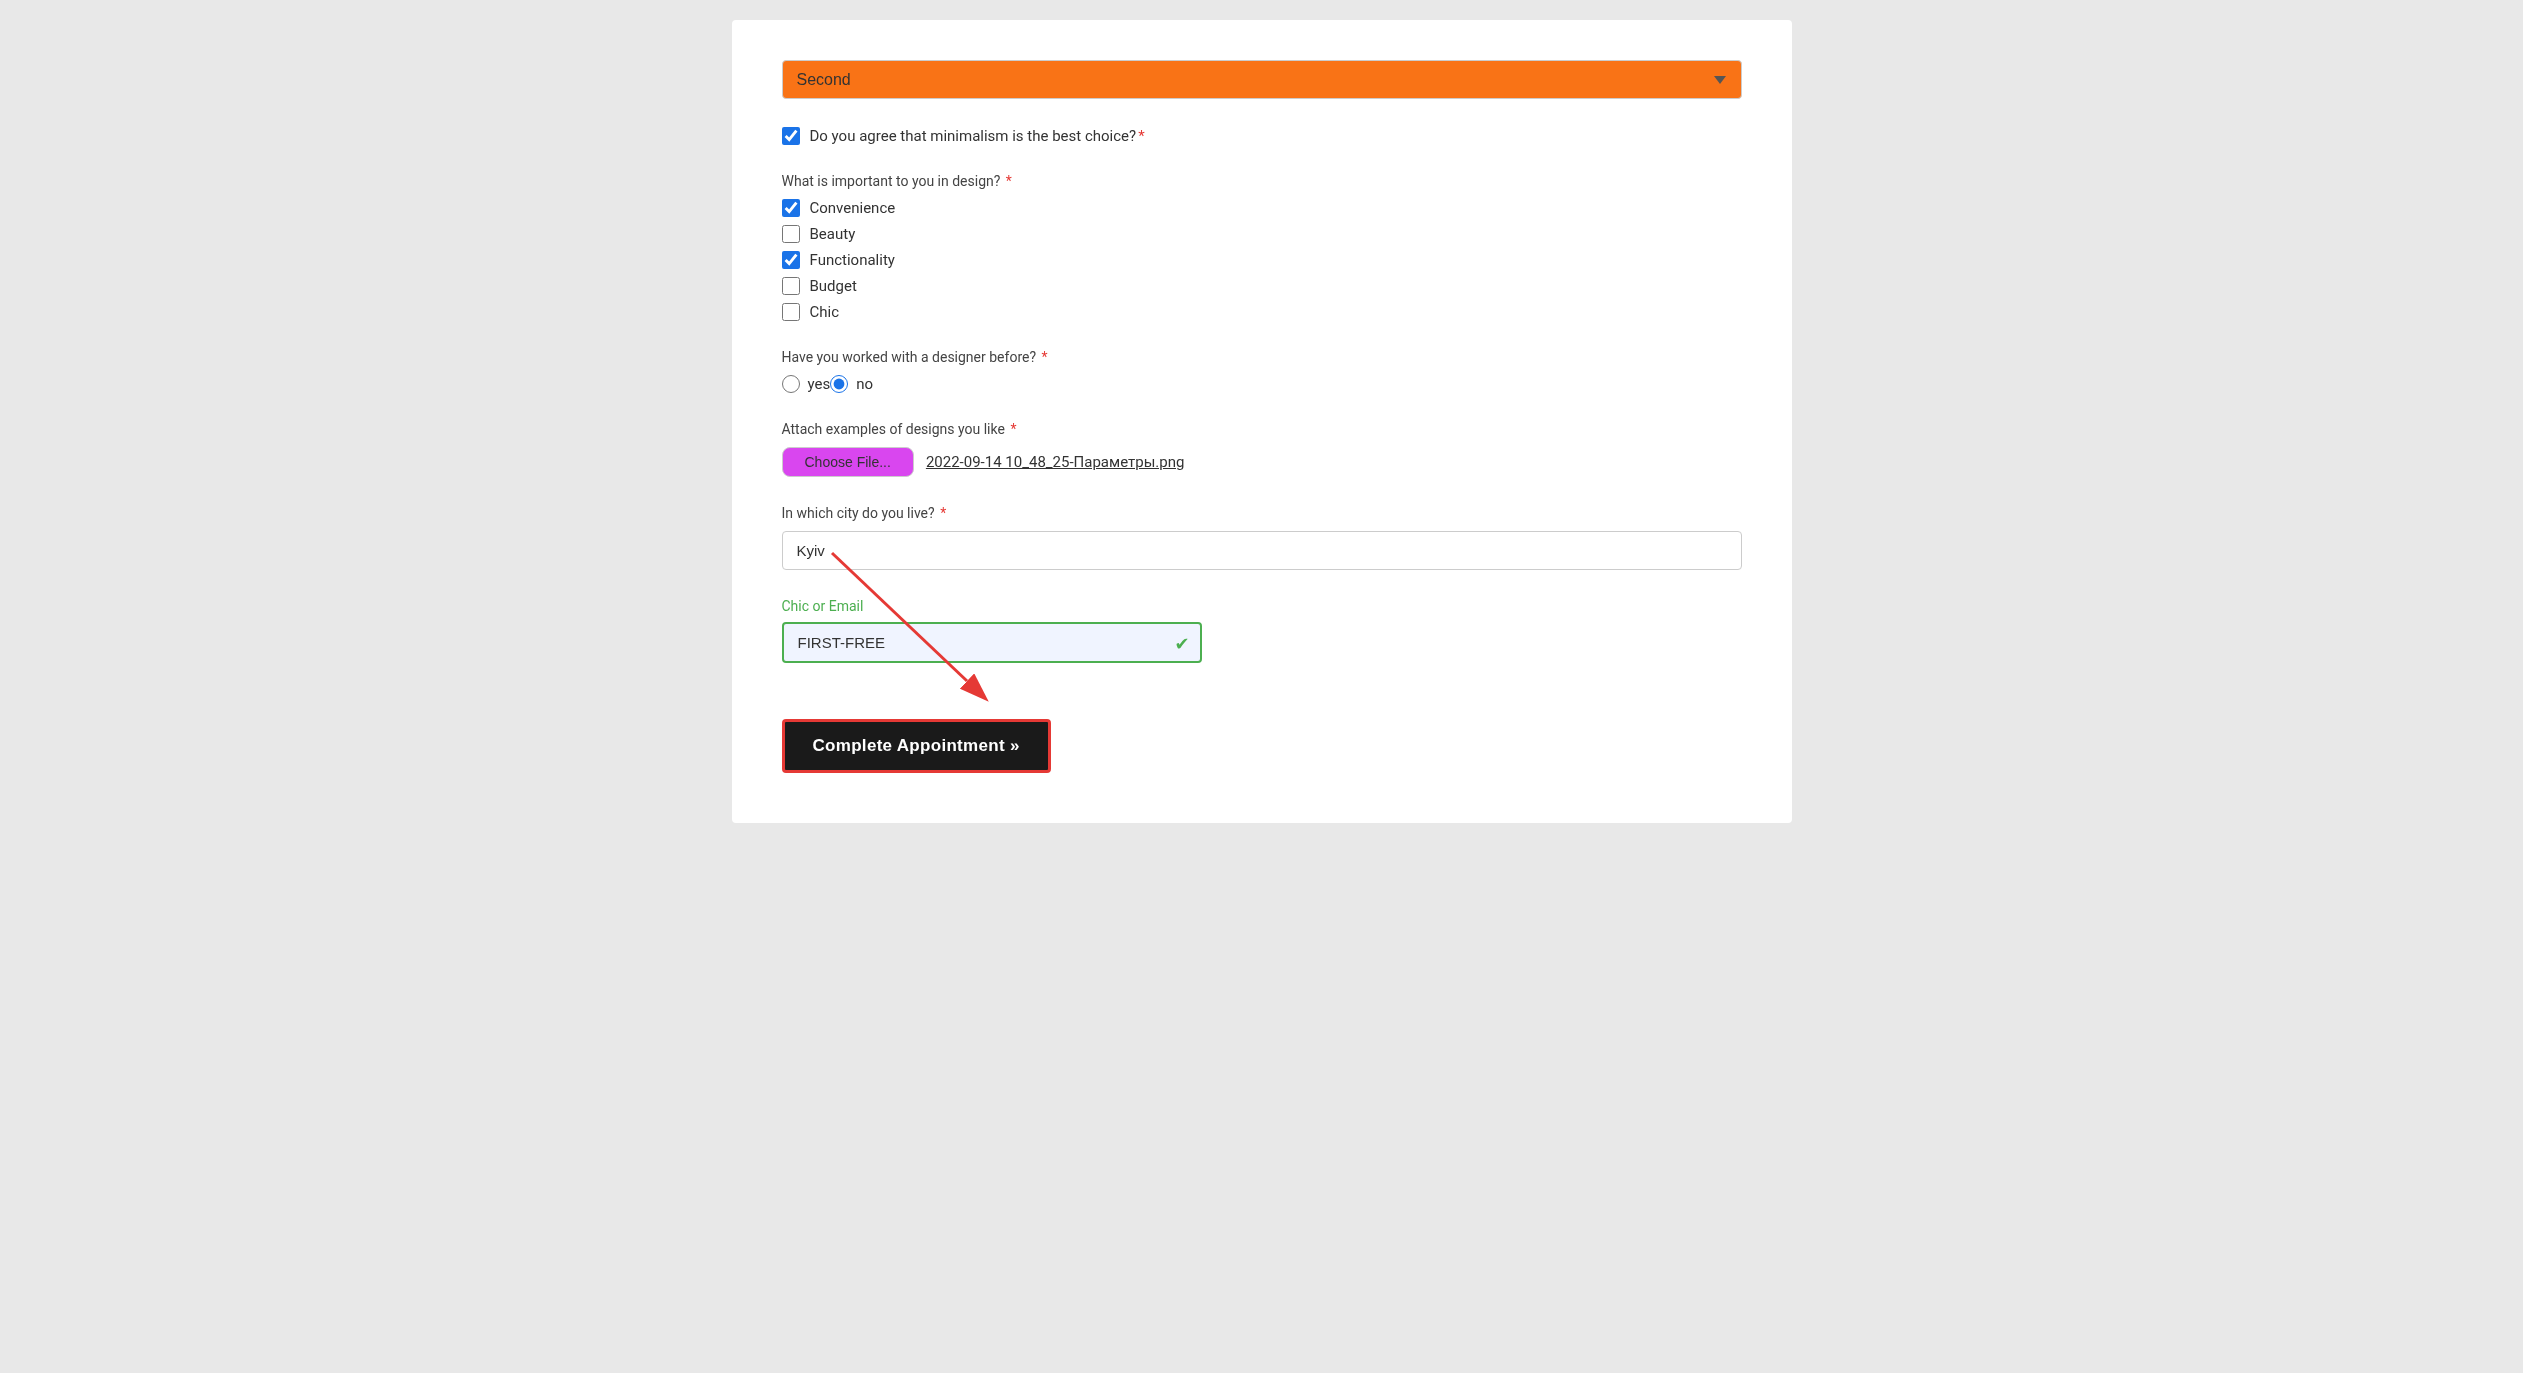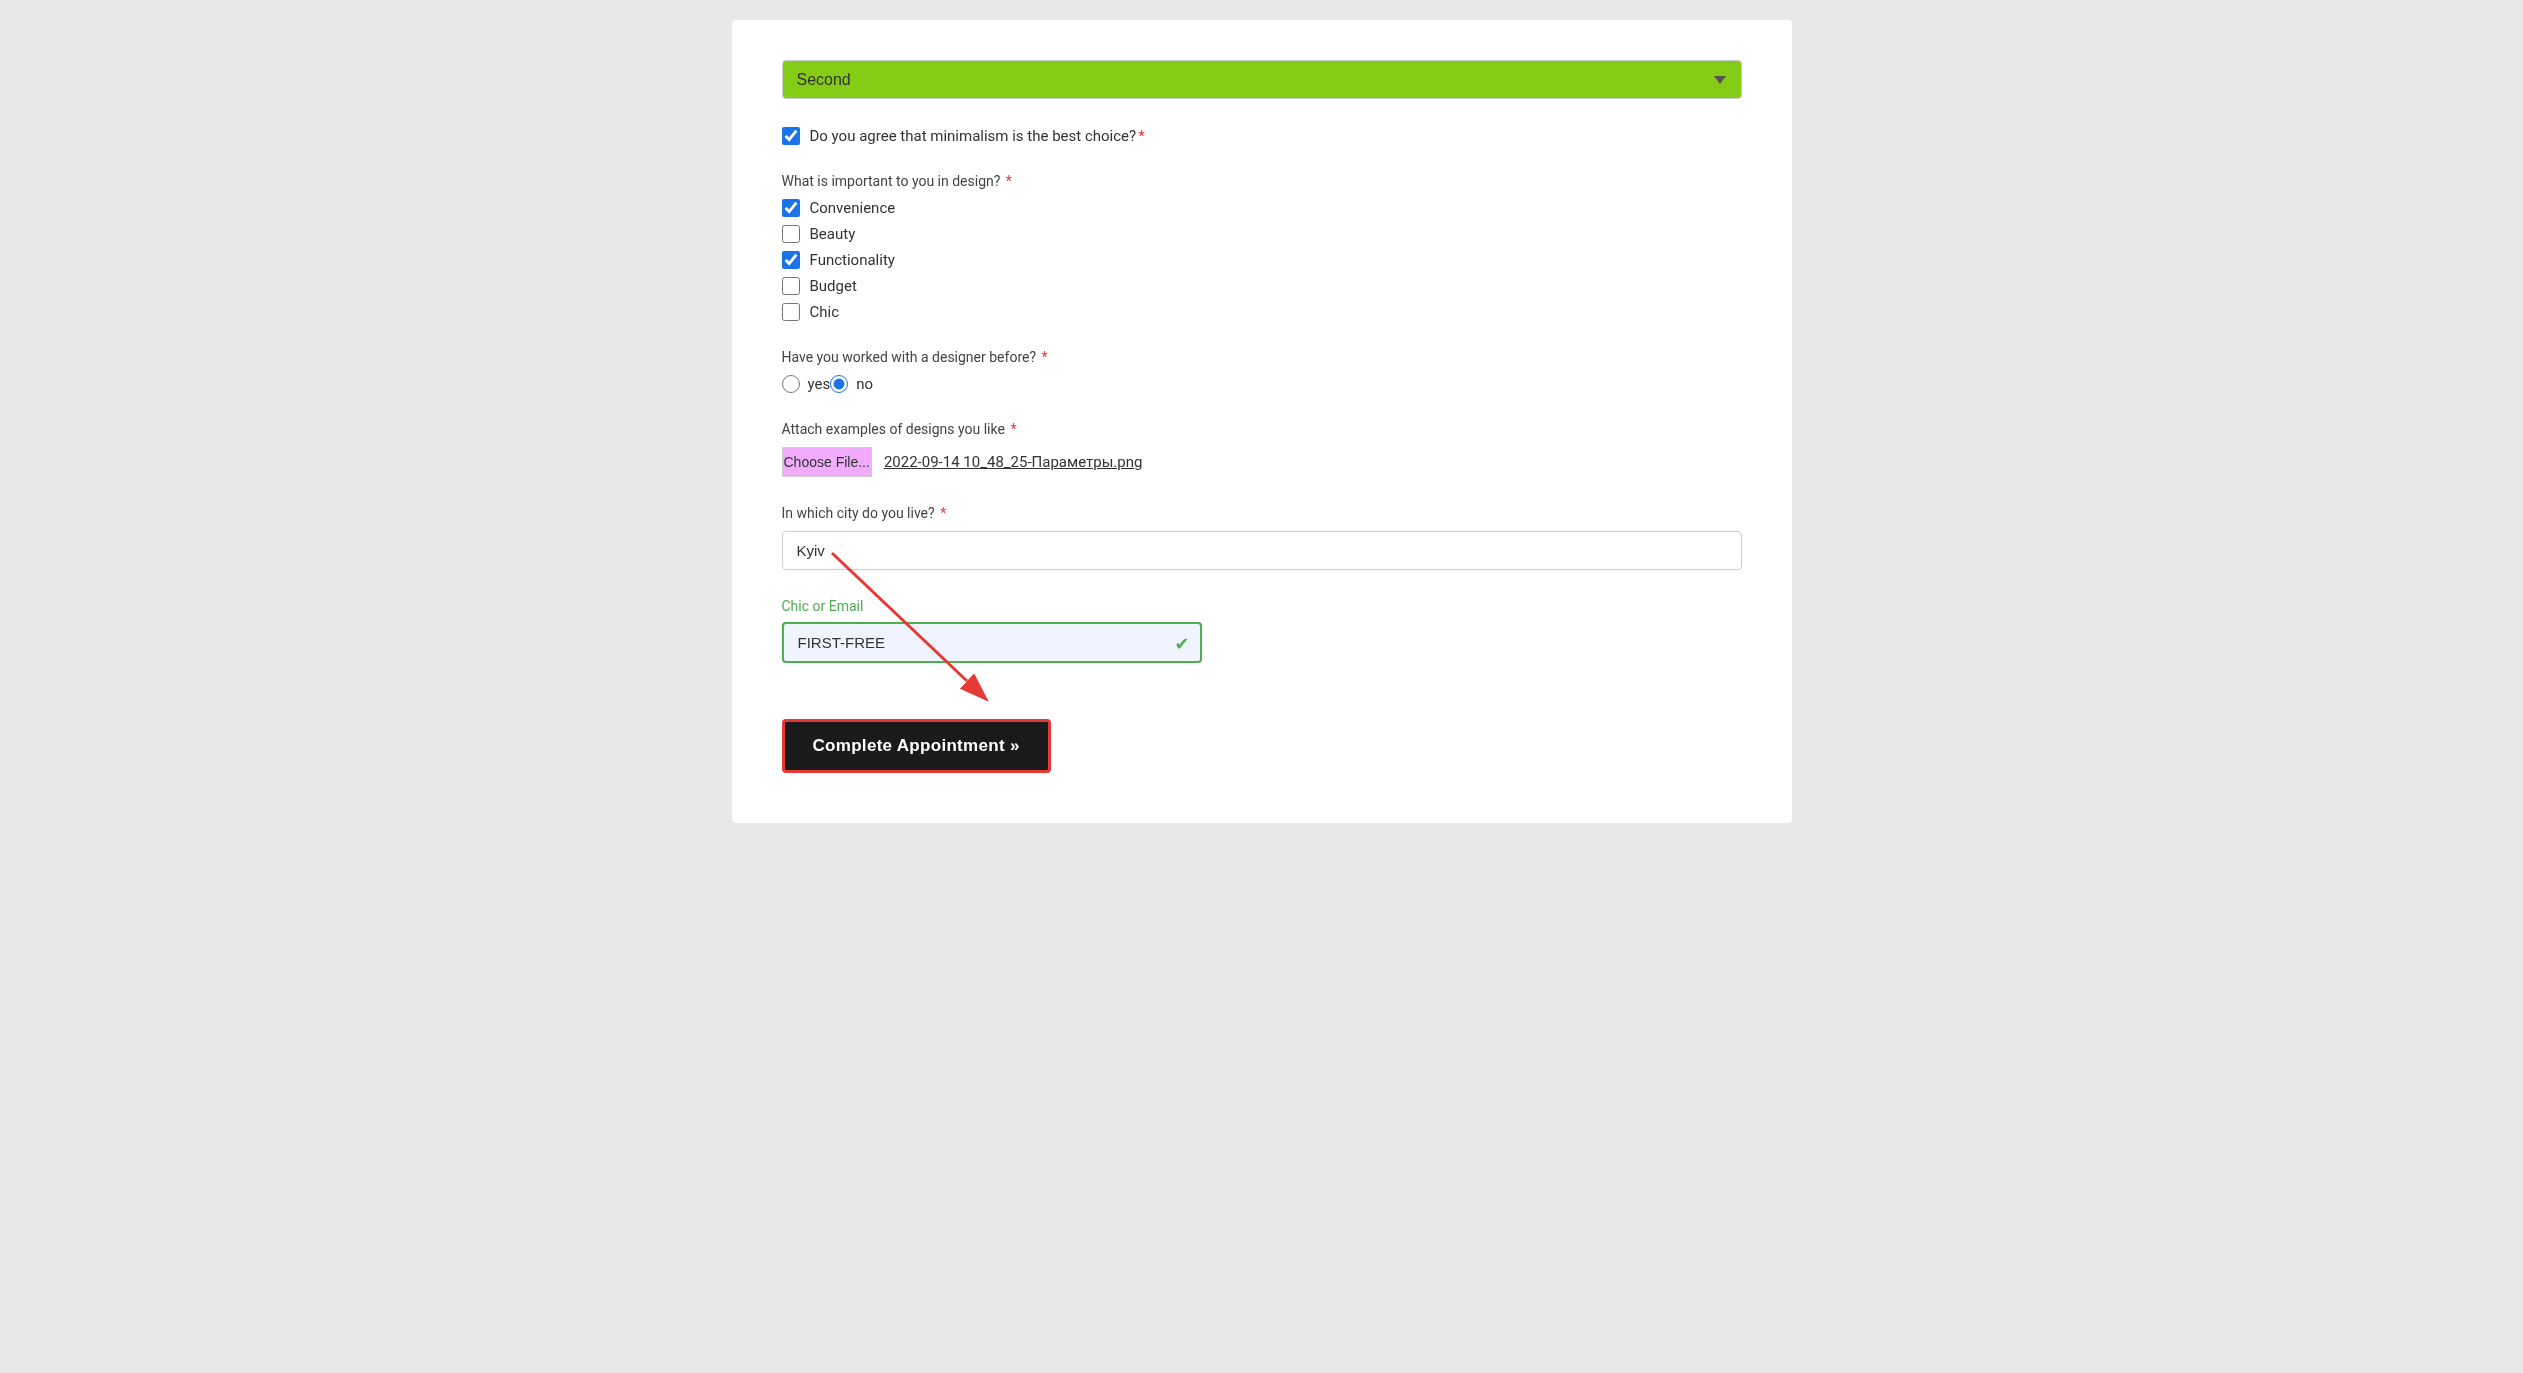--- a/index.html
+++ b/index.html
@@ -42,21 +42,21 @@
       margin-bottom: 28px;
     }
 
     .dropdown-select {
       width: 100%;
       padding: 10px 40px 10px 14px;
       border: 1px solid #ccc;
       border-radius: 4px;
       font-size: 16px;
       color: #333;
-      background: #84cc16;
+      background: #f97316;
       appearance: none;
       cursor: pointer;
     }
 
     .dropdown-wrapper {
       position: relative;
     }
 
     .dropdown-wrapper::after {
       content: '';
@@ -133,24 +133,24 @@
     }
 
     .file-input-row {
       display: flex;
       align-items: center;
       gap: 12px;
       margin-top: 4px;
     }
 
     .file-choose-btn {
-      padding: 6px 1px;
+      padding: 6px 22px;
       border: 1px solid #ccc;
-      border-radius: 1px;
-      background: #f0abfc;
+      border-radius: 8px;
+      background: #d946ef;
       font-size: 14px;
       cursor: pointer;
       color: #333;
       white-space: nowrap;
     }
 
     .file-name-text {
       font-size: 15px;
       color: #333;
       text-decoration: underline;

